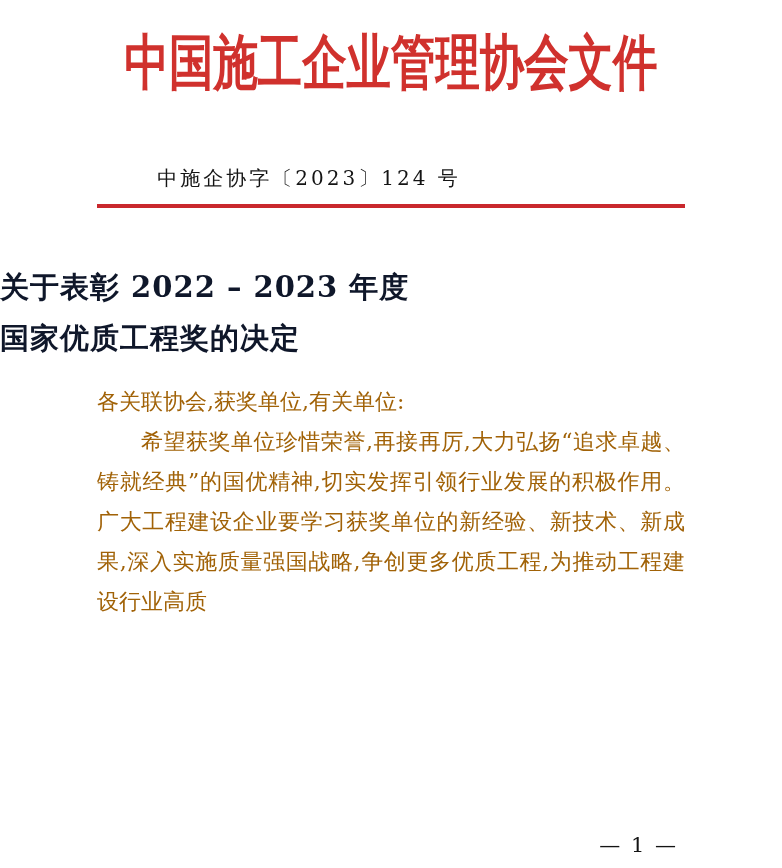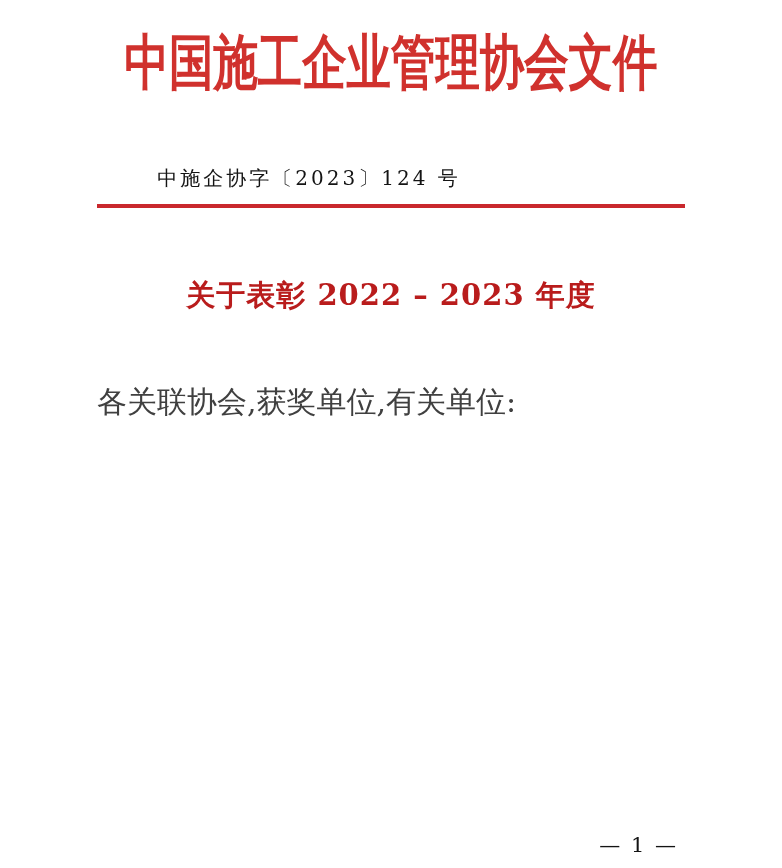--- a/index.html
+++ b/index.html
@@ -52,36 +52,35 @@
     left: 97px;
     width: 588px;
     height: 4px;
     background: #c9282d;
   }
   .doc-title {
     position: absolute;
     top: 262px;
     left: 0;
     width: 782px;
-    text-align: center;
+    text-align: left;
     font-weight: bold;
     font-size: 29px;
     line-height: 51px;
-    color: #b91c1c;
+    color: #0f172a;
     letter-spacing: 1px;
-    margin-top: 8px;
   }
   .body-text {
     position: absolute;
     top: 382px;
     left: 97px;
     width: 588px;
-    font-size: 30px;
+    font-size: 22px;
     line-height: 40px;
-    color: #404040;
+    color: #a16207;
     text-align: justify;
     text-justify: inter-ideograph;
   }
   .body-text .para {
     margin: 0;
     padding: 0;
   }
   .body-text .para.indent {
     text-indent: 2em;
   }
@@ -104,21 +103,23 @@
   <div class="header-title">
     <span class="stretch">中国施工企业管理协会文件</span>
   </div>
 
   <div class="doc-number">中施企协字〔2023〕124 号</div>
 
   <div class="red-rule"></div>
 
   <div class="doc-title">
     <div>关于表彰 2022 – 2023 年度</div>
+    <div>国家优质工程奖的决定</div>
   </div>
 
   <div class="body-text">
       <p class="para">各关联协会,获奖单位,有关单位:</p>
+      <p class="para indent">希望获奖单位珍惜荣誉,再接再厉,大力弘扬“追求卓越、铸就经典”的国优精神,切实发挥引领行业发展的积极作用。广大工程建设企业要学习获奖单位的新经验、新技术、新成果,深入实施质量强国战略,争创更多优质工程,为推动工程建设行业高质</p>
     </div>
 
   <div class="page-number">— 1 —</div>
 
 </div>
 
 </body></html>

